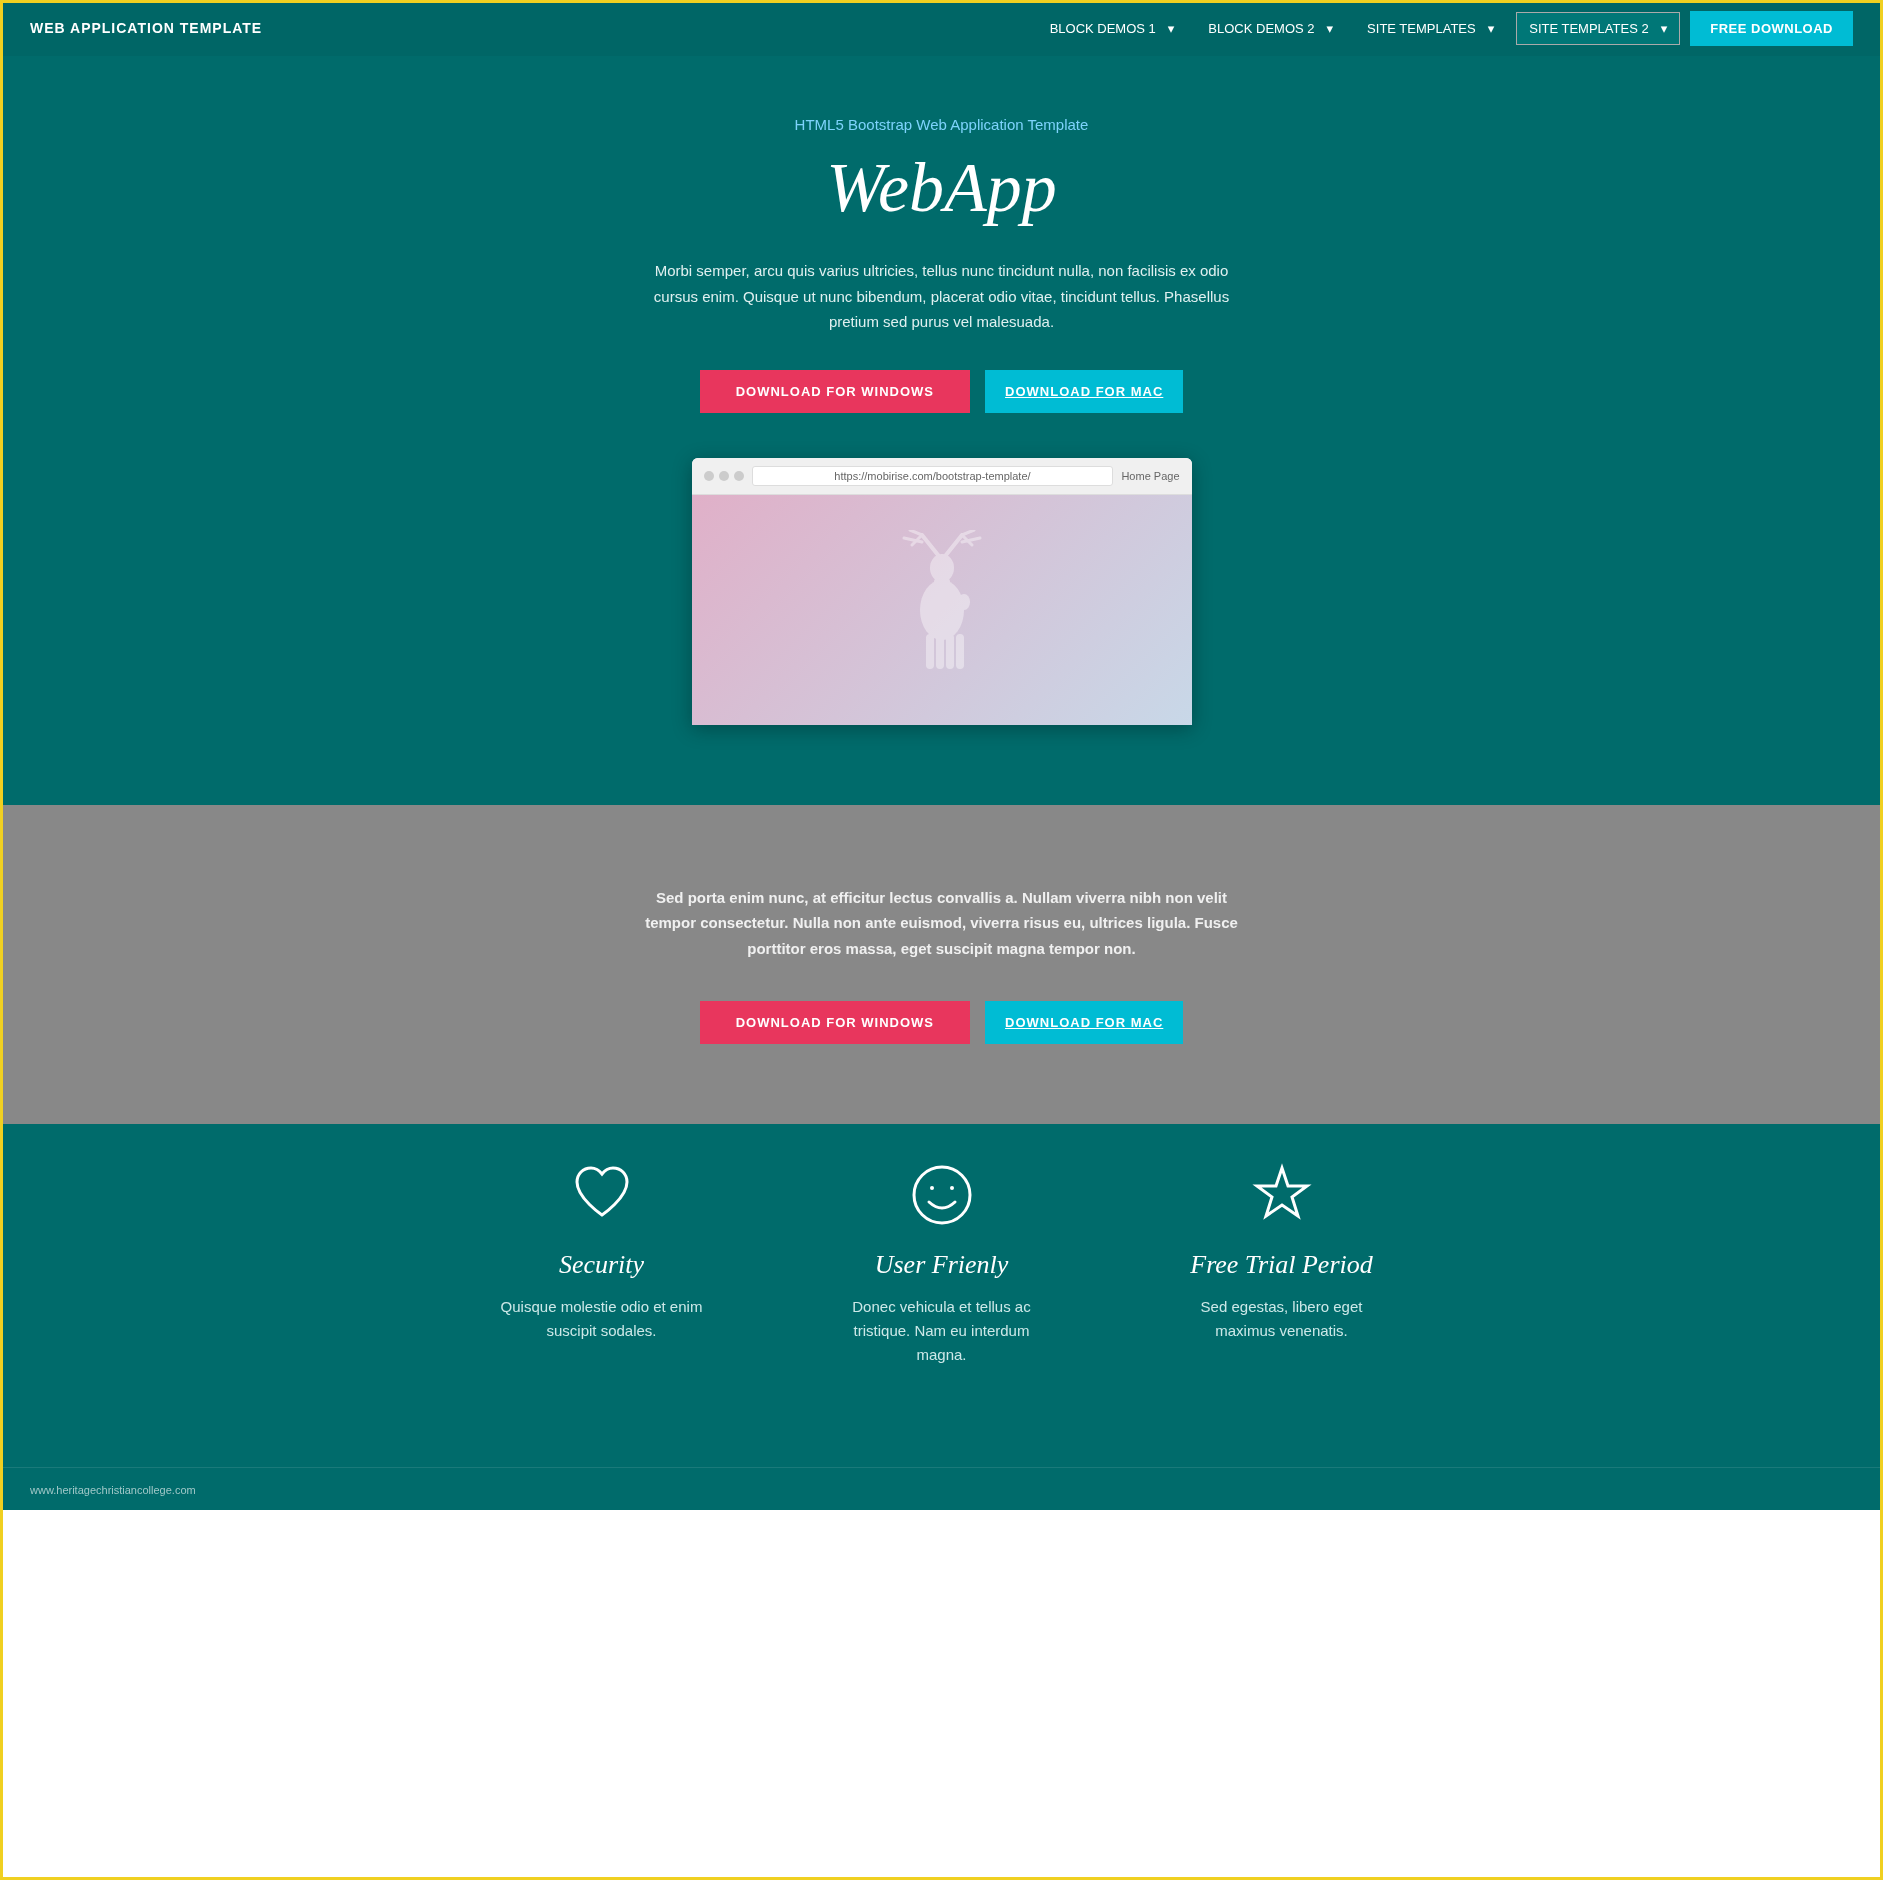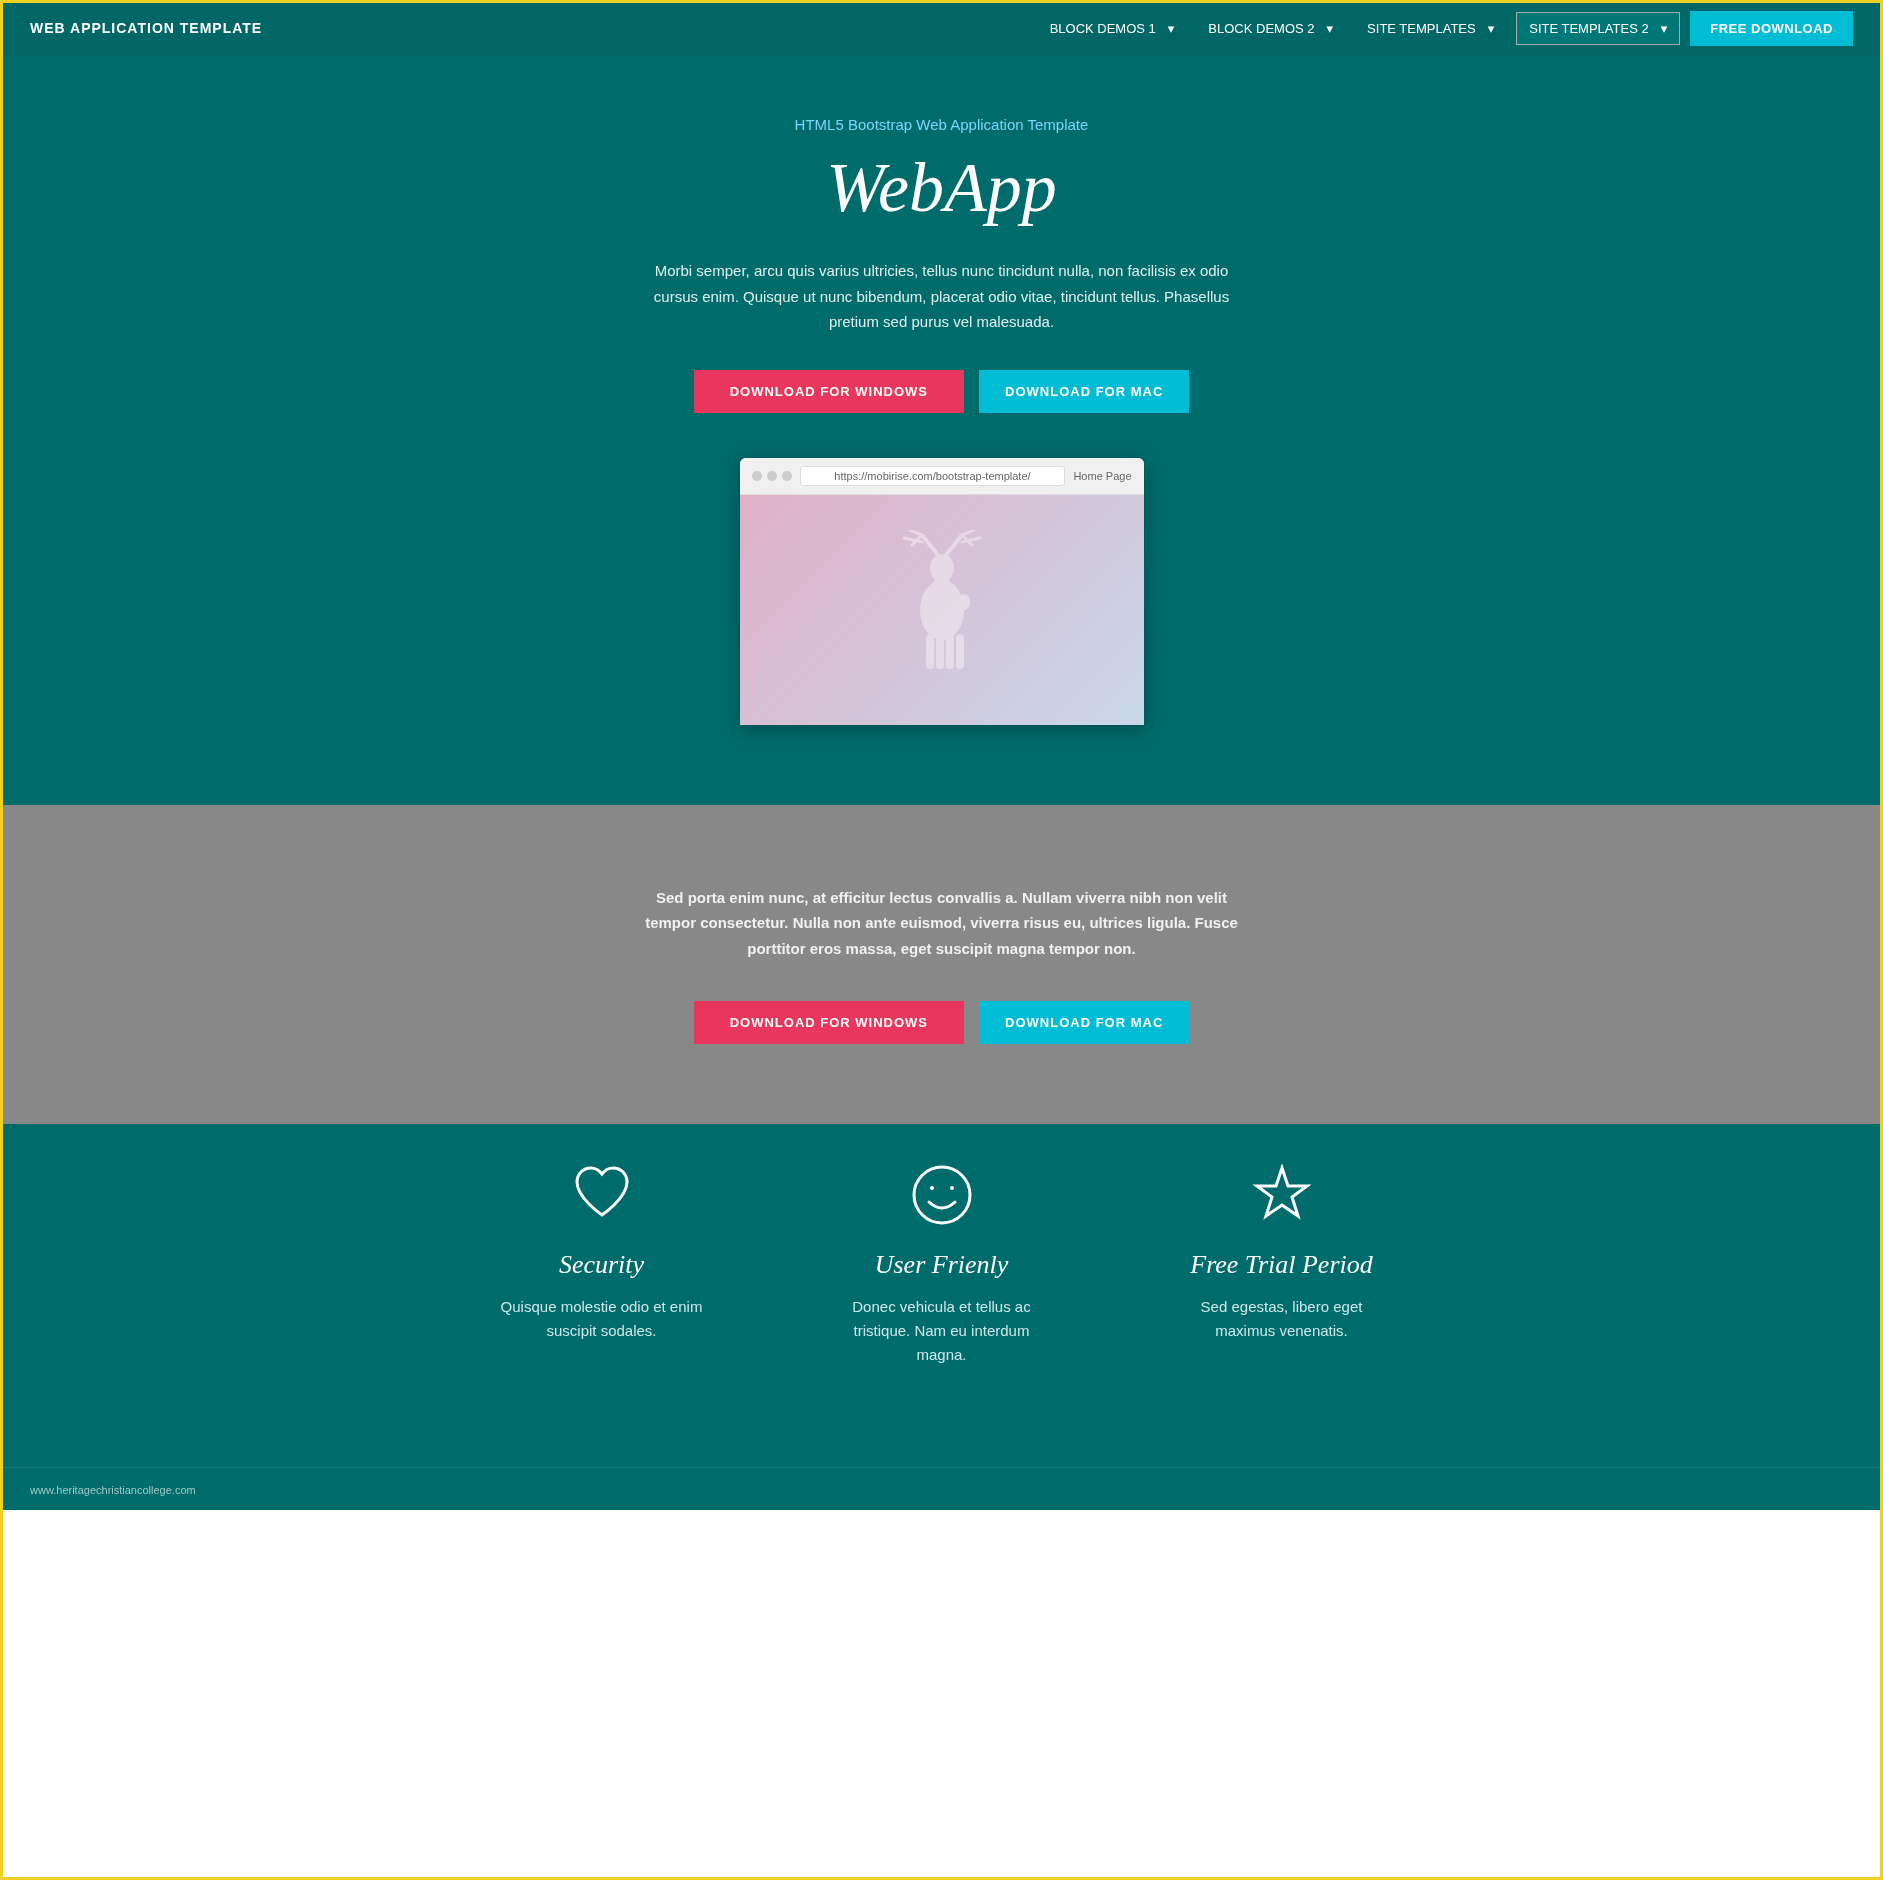--- a/index.html
+++ b/index.html
@@ -92,31 +92,32 @@
       font-size: 13px;
       font-weight: bold;
       letter-spacing: 1px;
       cursor: pointer;
       text-transform: uppercase;
     }
     .btn-mac {
       background: #00bcd4;
       color: #fff;
       border: none;
-      padding: 14px 26px;
+      padding: 14px 20px;
       font-size: 13px;
       font-weight: bold;
       letter-spacing: 1px;
       cursor: pointer;
       text-transform: uppercase;
+      text-decoration: underline;
     }
 
     
     .browser-mockup {
-      width: 404px;
+      width: 500px;
       margin: 0 auto;
       background: #f5f5f5;
       border-radius: 6px 6px 0 0;
       box-shadow: 0 4px 20px rgba(0,0,0,0.3);
       overflow: hidden;
     }
     .browser-toolbar {
       background: #f0f0f0;
       padding: 8px 12px;
       display: flex;

